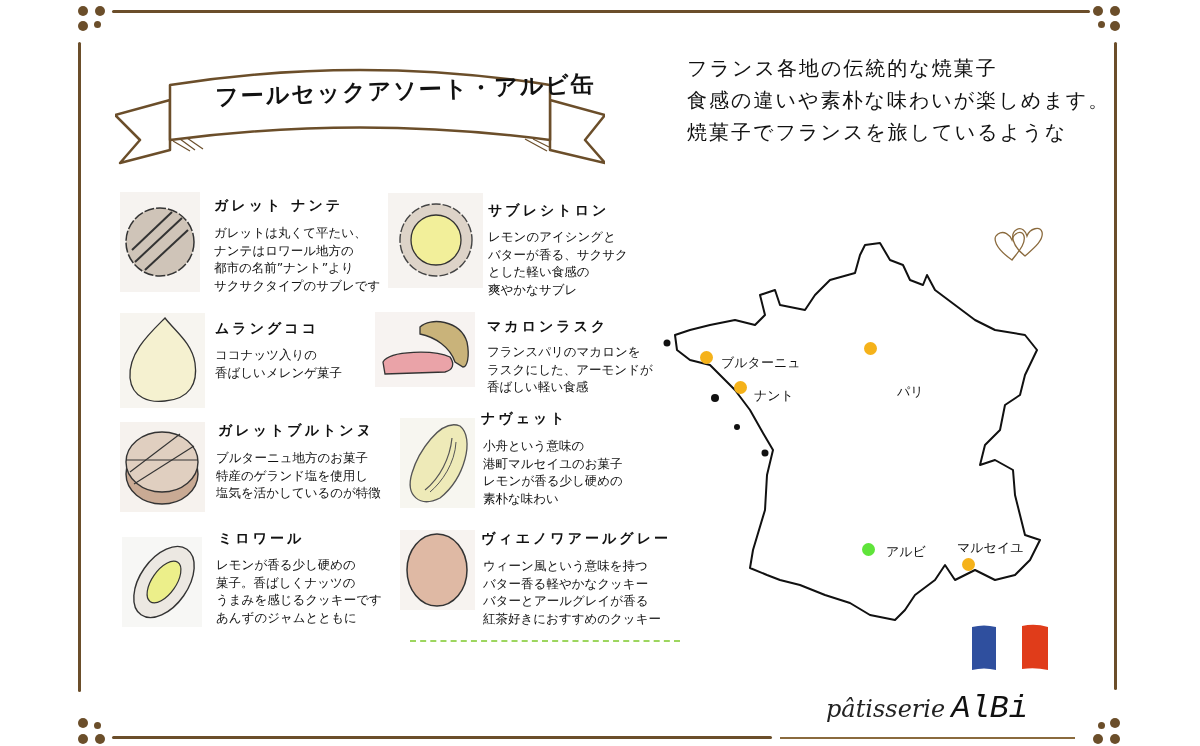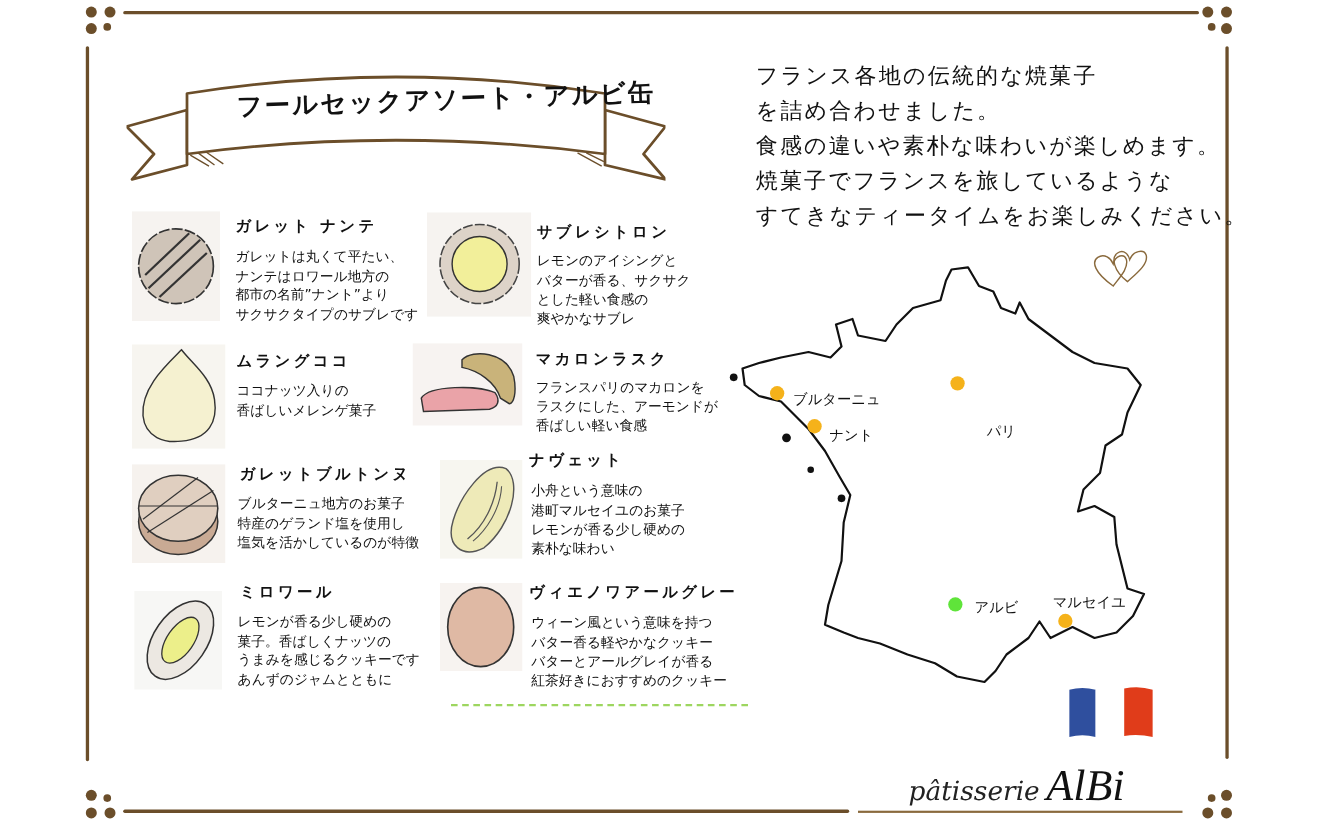--- a/index.html
+++ b/index.html
@@ -15,21 +15,21 @@
   .item { position:absolute; }
   .item-img { position:absolute; }
   .item-name { position:absolute; font-size:14px; font-weight:bold; letter-spacing:3px; white-space:nowrap; }
   .item-desc { position:absolute; font-size:12.5px; line-height:17.5px; white-space:nowrap; }
   .map { position:absolute; left:655px; top:235px; width:430px; height:400px; }
   .city-dot { position:absolute; width:13px; height:13px; border-radius:50%; }
   .city-label { position:absolute; font-size:13px; white-space:nowrap; }
   .flag { position:absolute; left:972px; top:624px; width:76px; height:46px; }
   .logo { position:absolute; left:826px; top:690px; white-space:nowrap; }
   .logo-small { font-family:"DejaVu Serif", serif; font-style:italic; font-size:24px; color:#222; }
-  .logo-big { font-family:Liberation Serif, serif; font-style:italic; font-size:40px; color:#111; margin-left:6px; }
+  .logo-big { font-family:Liberation Mono, monospace; font-style:italic; font-size:32px; color:#111; margin-left:6px; }
   .logo-underline { position:absolute; left:780px; top:737px; width:295px; height:2px; background:#8a6a3d; }
   .dashed { position:absolute; left:410px; top:640px; width:270px; border-top:2px dashed #9dd65f; }
   .hearts { position:absolute; left:990px; top:220px; width:60px; height:45px; }
 </style>
 </head>
 <body>
 
 <div>
   <div class="frame-line" style="left:112px;top:10px;width:978px;height:3px;"></div>
   <div class="frame-line" style="left:112px;top:735px;width:0px;height:0px;"></div>
@@ -70,24 +70,22 @@
       <line x1="65" y1="84" x2="80" y2="95"></line>
       <line x1="72" y1="83" x2="88" y2="94"></line>
     <line x1="410" y1="84" x2="432" y2="96"></line>
       <line x1="418" y1="84" x2="434" y2="92"></line>
   </g>
 </svg>
 <div class="banner-title">フールセックアソート・アルビ缶</div>
 
 <div class="intro">
   <div>フランス各地の伝統的な焼菓子</div>
-  <div>を詰め合わせました。</div>
   <div>食感の違いや素朴な味わいが楽しめます。</div>
   <div>焼菓子でフランスを旅しているような</div>
-  <div>すてきなティータイムをお楽しみください。</div>
 </div>
 
 <svg class="hearts" viewBox="0 0 60 45">
   <g fill="none" stroke="#8a6a3d" stroke-width="1.3">
     <path d="M 22 40 C 5 28 2 18 8 14 C 14 10 20 15 22 20 C 24 12 32 10 34 16 C 36 24 28 32 22 40 Z"></path>
     <path d="M 35 36 C 22 26 20 14 26 10 C 32 6 36 12 37 16 C 40 8 50 6 52 12 C 54 20 44 28 35 36 Z"></path>
   </g>
 </svg>
 
 <div class="item">

